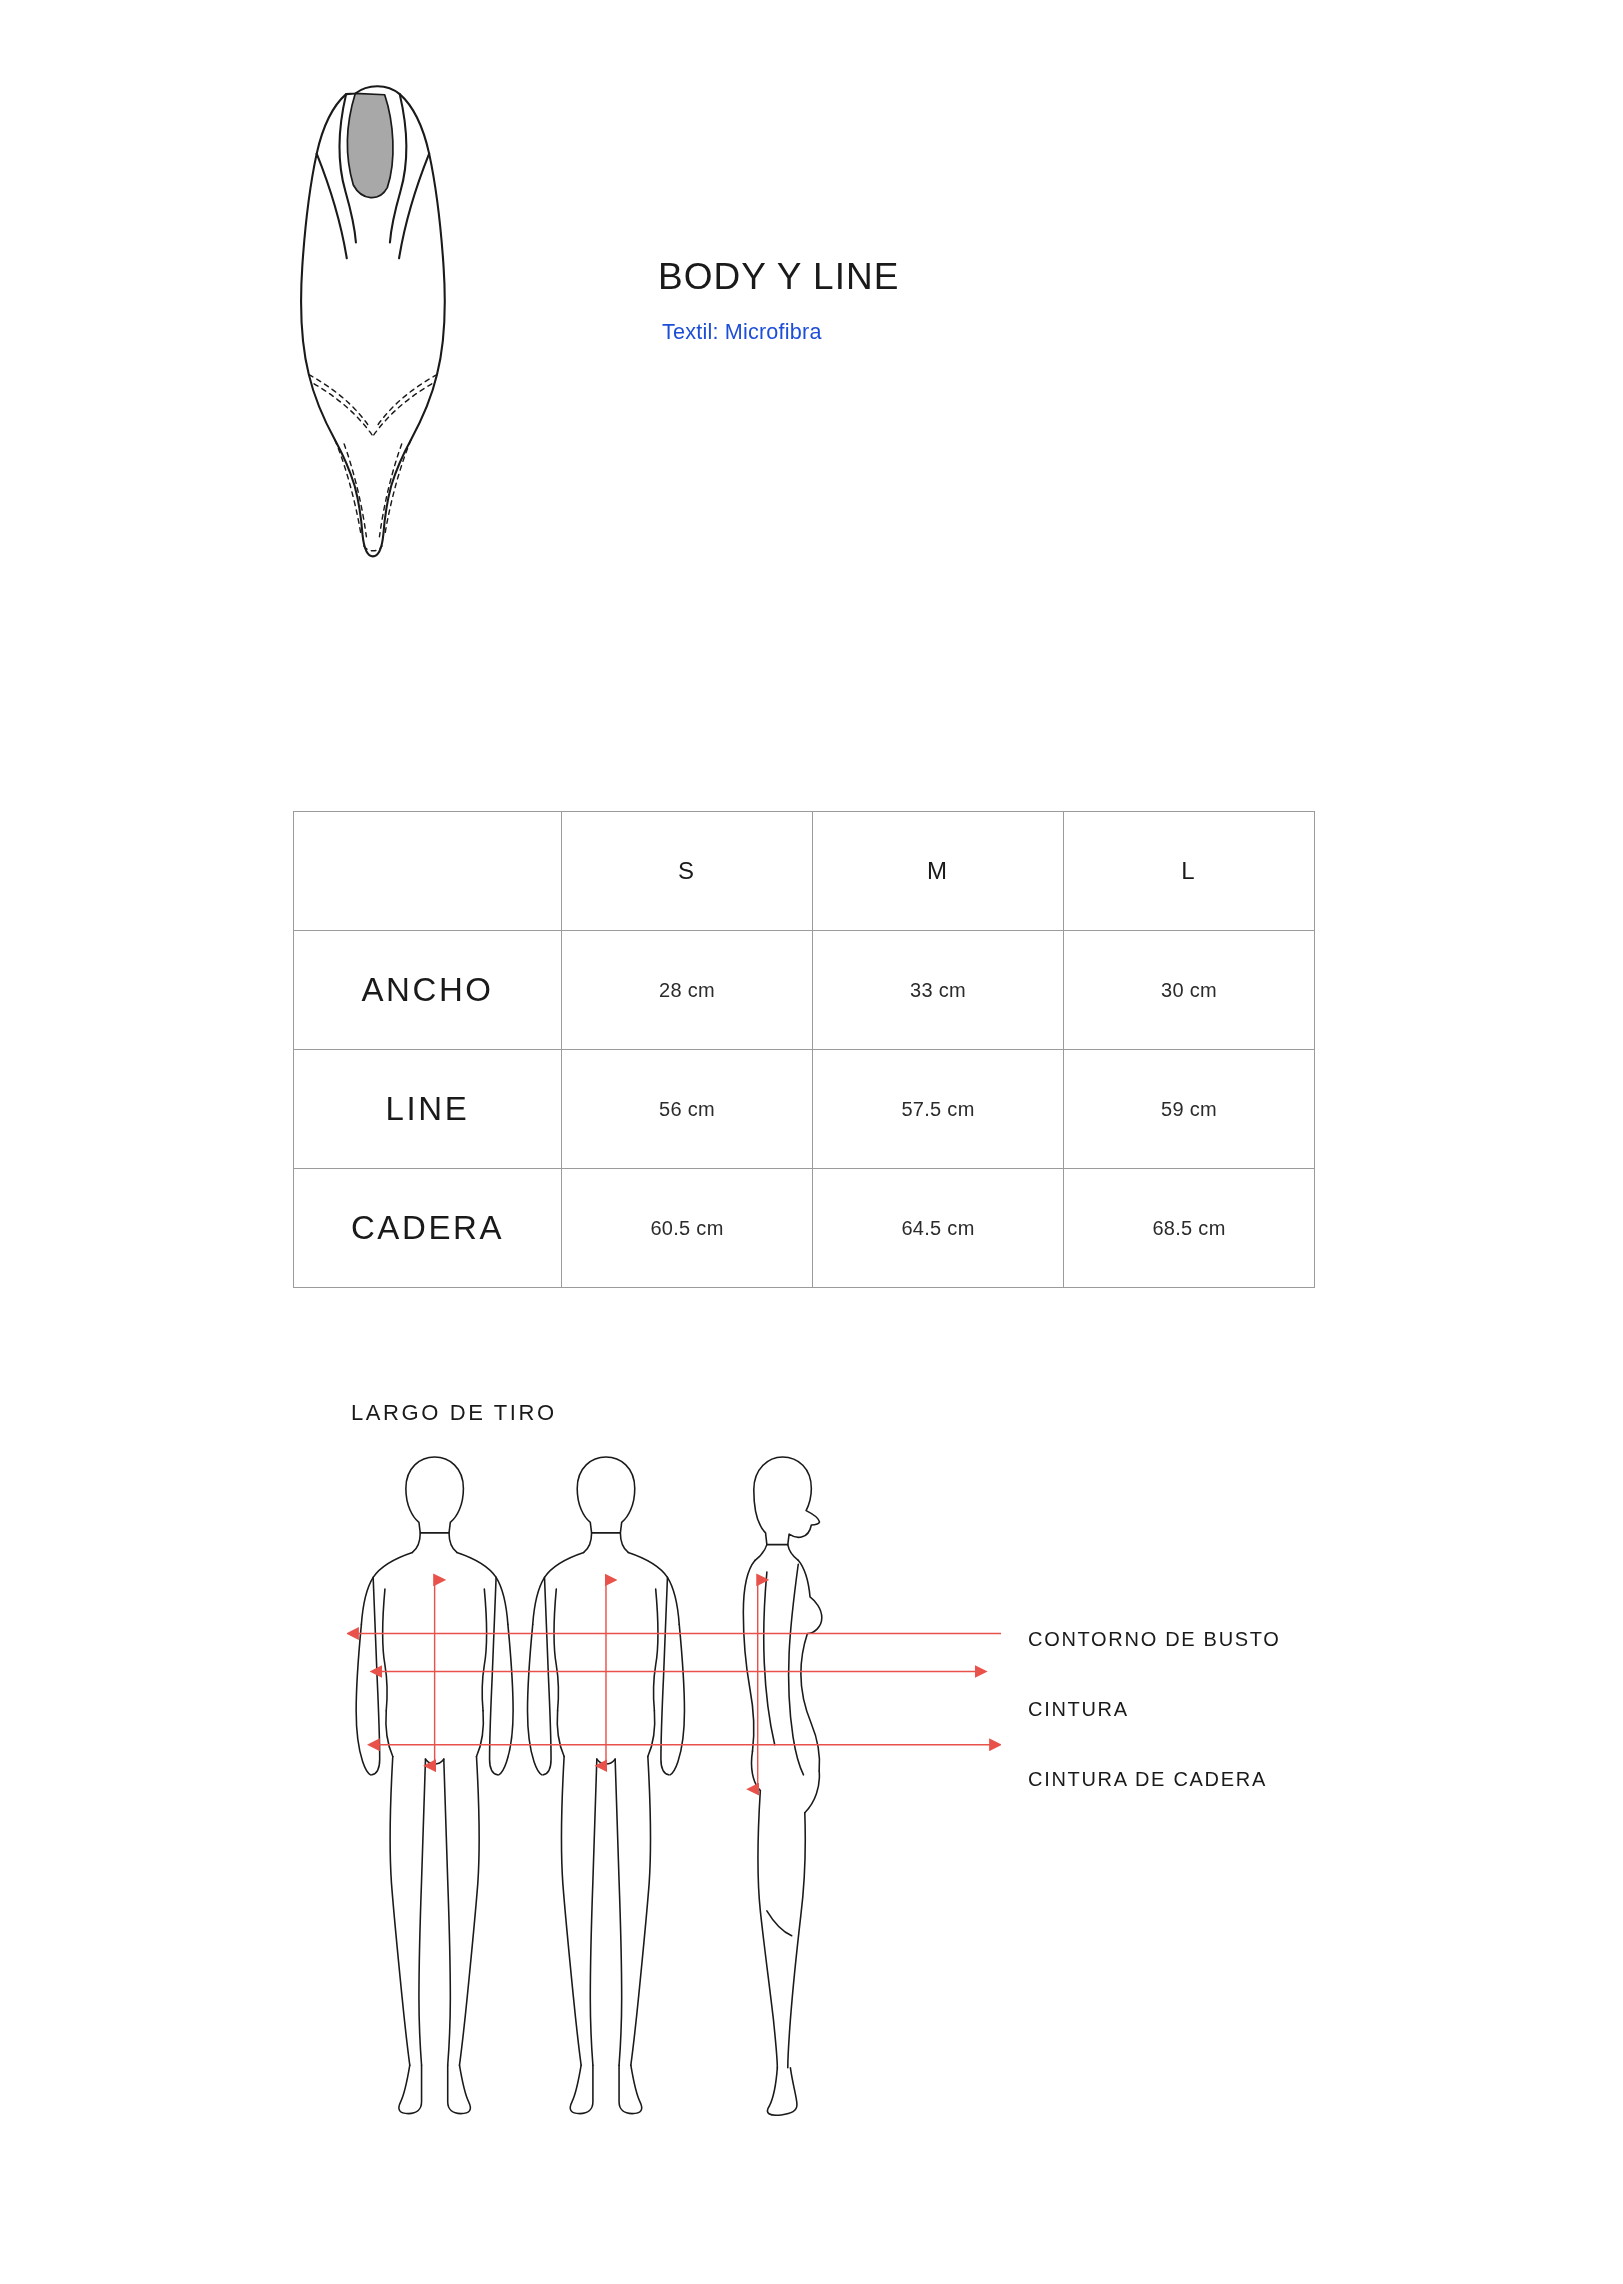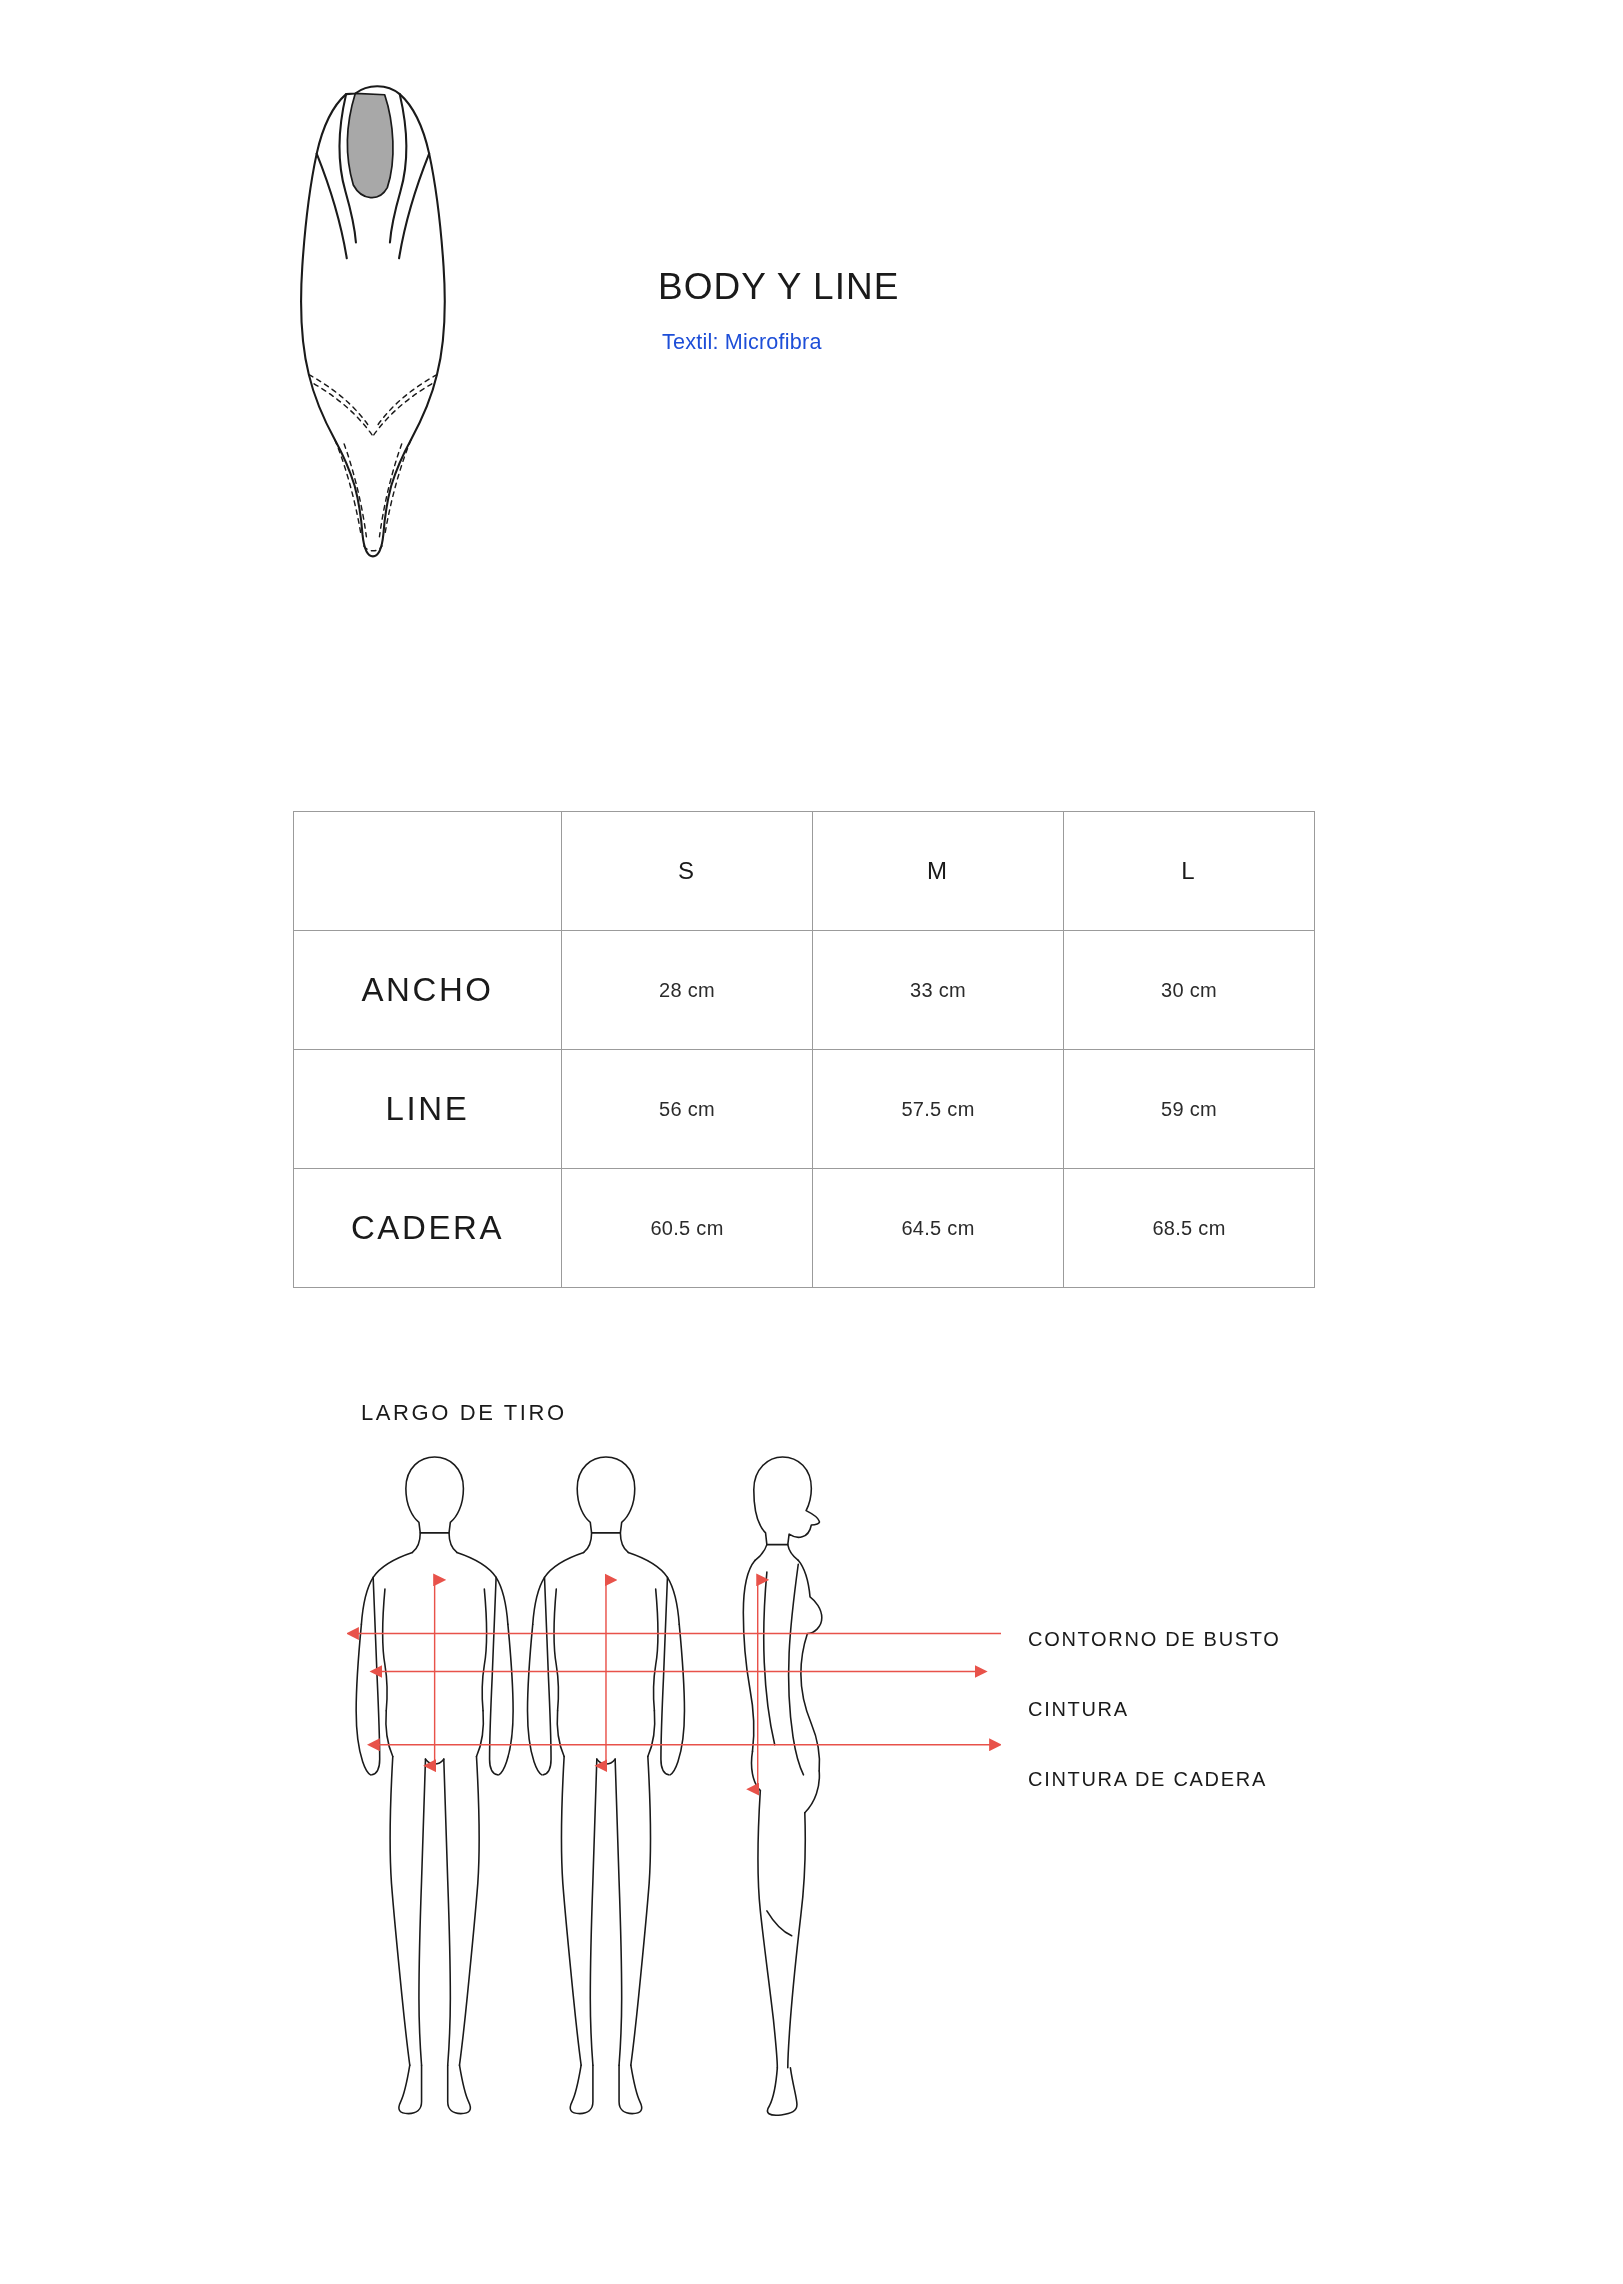--- a/index.html
+++ b/index.html
@@ -31,21 +31,21 @@
     position: absolute;
     left: 658px;
     top: 255px;
     width: 589px;
   }
   .product-title {
     font-size: 37px;
     letter-spacing: 1px;
     font-weight: 400;
     color: #1a1a1a;
-    margin: 12px 0 21px 0;
+    margin: 2px 0 21px 0;
     line-height: 1.1;
   }
   .product-textile {
     font-size: 21.6px;
     color: #1d4ed8;
     font-weight: 400;
     letter-spacing: 0.2px;
     margin: 4px;
   }
 
@@ -82,21 +82,21 @@
   }
   .cell-val {
     font-size: 20px;
     letter-spacing: 0.3px;
     color: #2b2b2b;
   }
 
   
   .section-heading {
     position: absolute;
-    left: 361px;
+    left: 351px;
     top: 1400px;
     font-size: 22px;
     letter-spacing: 2.6px;
     color: #1a1a1a;
   }
 
   .figures {
     position: absolute;
     left: 347px;
     top: 1449px;

